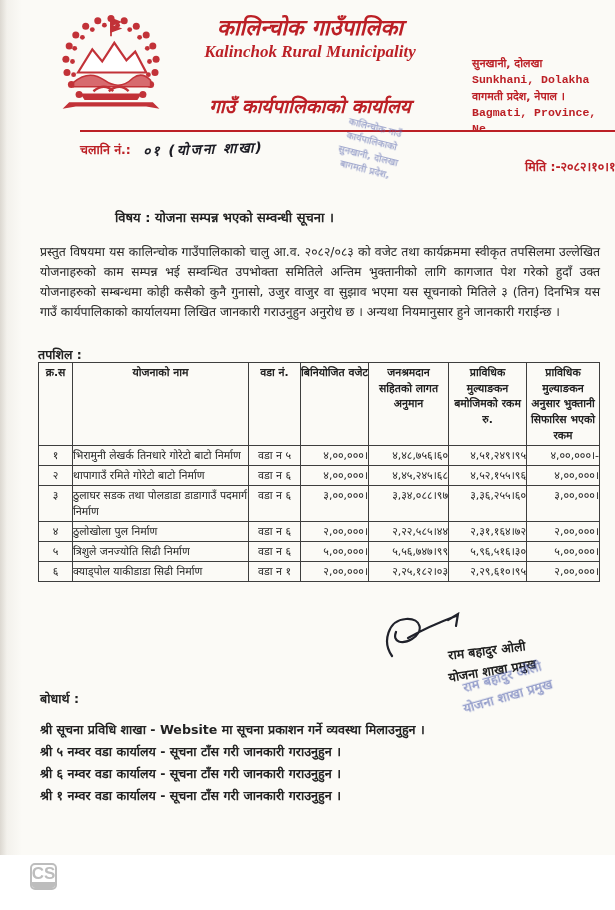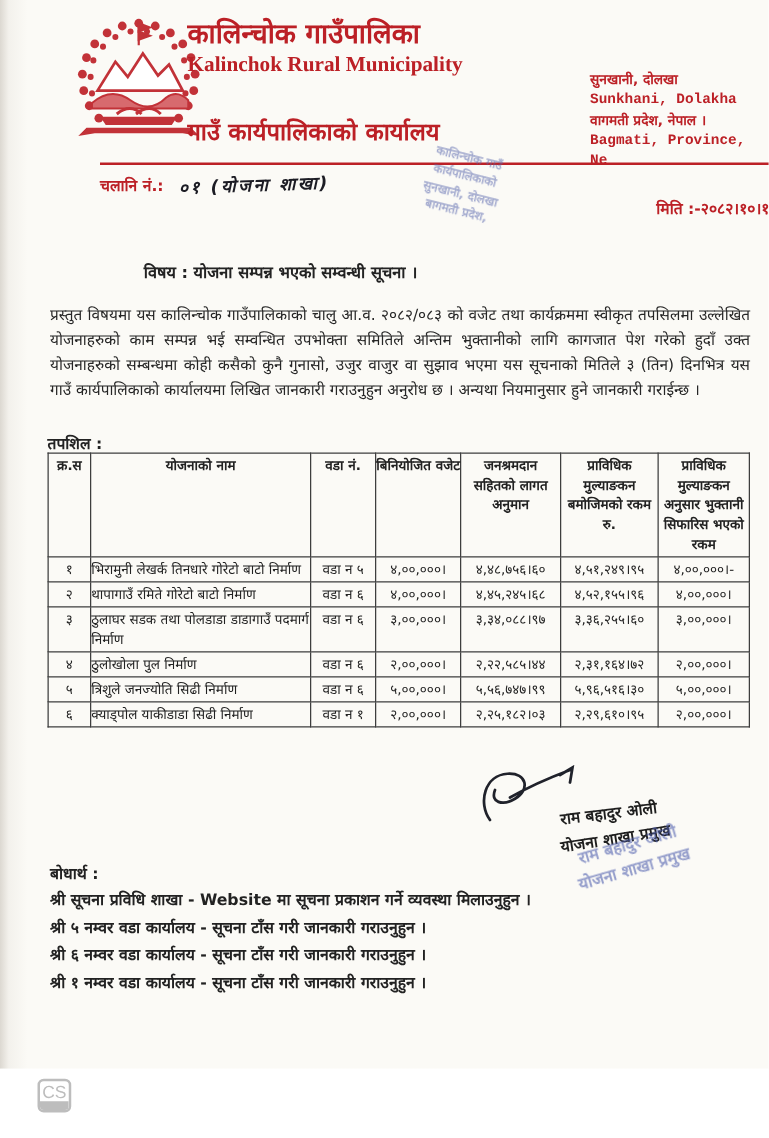--- a/index.html
+++ b/index.html
@@ -10,21 +10,21 @@
     position:relative;
     overflow:hidden;
   }
   .paper{
     position:absolute;left:0;top:0;width:615px;height:855px;
     background:linear-gradient(90deg,#dcd8d1 0px,#f3f1ec 7px,#fbfaf6 22px,#fbfaf6 100%);
   }
   
   .header{position:absolute;left:0;top:8px;width:615px;}
   .emblem{position:absolute;left:55px;top:4px;width:112px;height:110px;}
-  .head-center{position:absolute;left:150px;top:6px;width:320px;color:#bc2026;}
+  .head-center{position:absolute;left:150px;top:6px;width:320px;text-align:center;color:#bc2026;font-style:italic;}
   .h-np1{font-size:22px;font-weight:bold;line-height:1.25;}
   .h-en1{font-size:17px;font-weight:bold;font-family:"Liberation Serif",serif;line-height:1.2;}
   .h-np2{font-size:19px;font-weight:bold;line-height:1.3;margin-top:32px;}
   .h-en2{font-size:15px;font-weight:bold;font-family:"Liberation Serif",serif;line-height:1.25;}
   .head-right{position:absolute;left:472px;top:48px;width:143px;color:#bc2026;font-size:11px;font-weight:bold;line-height:1.45;}
   .head-right .en{font-family:Liberation Mono, monospace;font-size:11.5px;}
   .red-rule{position:absolute;left:80px;top:130px;width:535px;height:2px;background:#bc2026;}
   
   .meta{position:absolute;left:80px;top:138px;width:520px;color:#bc2026;font-size:12.5px;font-weight:bold;}
   .meta-row{line-height:1.7;}
@@ -53,45 +53,45 @@
     border-collapse:collapse;table-layout:fixed;
     font-size:10.8px;color:#222;
   }
   table.projects th,table.projects td{
     border:1.4px solid #3e3e3e;padding:2px 0;vertical-align:top;
   }
   table.projects th{font-weight:bold;text-align:center;line-height:1.45;vertical-align:top;}
   table.projects td{line-height:1.4;}
   td.c-num{text-align:center;}
   td.c-ward{text-align:center;white-space:nowrap;}
-  td.c-amt{text-align:center;white-space:nowrap;margin-top:28px;}
+  td.c-amt{text-align:right;white-space:nowrap;margin-top:28px;}
   
   .sig-block{position:absolute;left:370px;top:612px;width:230px;height:110px;}
   .sig-swirl{position:absolute;left:8px;top:0;width:90px;height:62px;}
   .sig-name{position:absolute;left:78px;top:30px;font-size:12.5px;font-weight:bold;color:#1e1e1e;transform:rotate(-7deg);white-space:nowrap;}
   .sig-title{position:absolute;left:78px;top:50px;font-size:12.5px;font-weight:bold;color:#1e1e1e;transform:rotate(-9deg);white-space:nowrap;}
   .sig-stamp{
     position:absolute;left:55px;top:55px;width:160px;text-align:center;
     transform:rotate(-16deg);color:#4f5fae;opacity:.6;
     font-size:13px;font-weight:bold;line-height:1.5;filter:blur(.3px);white-space:nowrap;
   }
   
   .cc{position:absolute;left:40px;top:690px;width:480px;font-size:12.6px;color:#222;font-weight:bold;}
-  .cc .cc-label{margin-bottom:2px;}
+  .cc .cc-label{margin-bottom:12px;}
   .cc ul{list-style:none;margin:0;padding:0;}
   .cc li{line-height:1.75;}
   
   .cam-bar{position:absolute;left:0;top:855px;width:615px;height:55px;background:#ffffff;}
   .cs-logo{
     position:absolute;left:30px;top:8px;width:27px;height:27px;
     border:2.5px solid #bdbdbd;border-radius:5px;box-sizing:border-box;
     display:flex;flex-direction:column;overflow:hidden;
   }
   .cs-logo .cs-txt{flex:1;display:flex;align-items:center;justify-content:center;
-    font-size:14px;font-weight:normal;color:#bdbdbd;font-family:"Liberation Sans",sans-serif;line-height:1;}
+    font-size:17px;font-weight:bold;color:#bdbdbd;font-family:"Liberation Sans",sans-serif;line-height:1;}
   .cs-logo .cs-base{height:7px;background:#bdbdbd;}
   .cam-text{
     position:absolute;left:68px;top:7px;
     font-family:"Liberation Sans",sans-serif;font-size:22px;color:#cccccc;letter-spacing:.5px;
   }
 </style>
 </head>
 <body>
 
 <div class="paper">

